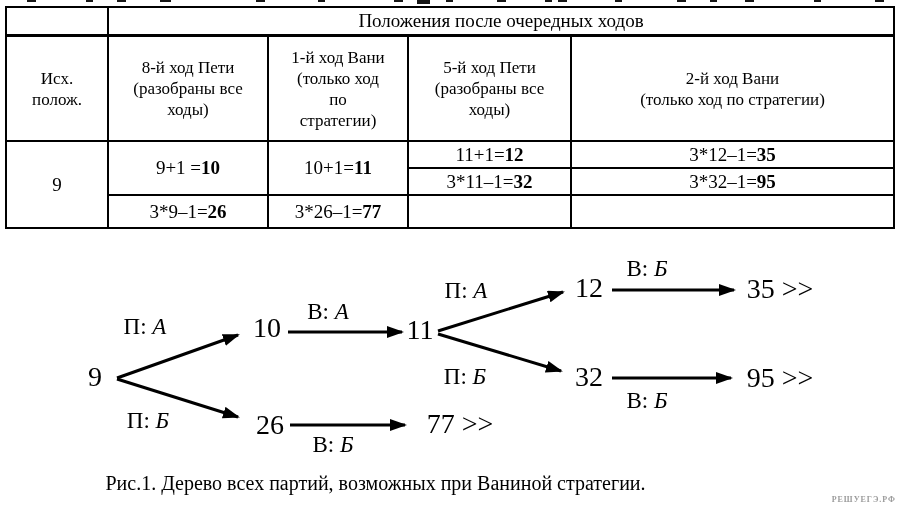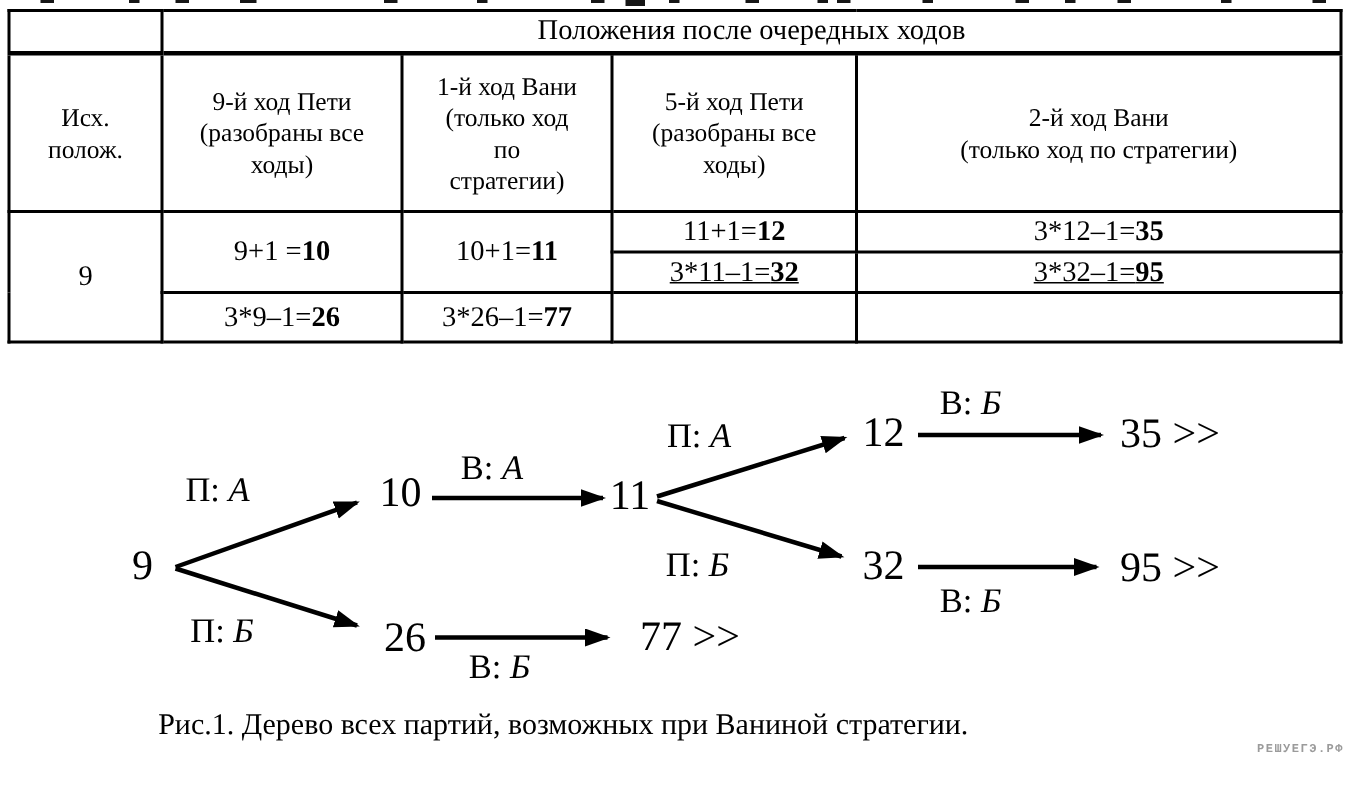--- a/index.html
+++ b/index.html
@@ -20,39 +20,39 @@
     border:2px solid #000;text-align:center;vertical-align:middle;
     padding:1px 2px;font-weight:normal;
   }
   tr.hdr-span th{font-size:19px;height:24px;border-bottom:3px solid #000;margin-left:28px;}
   tr.hdr-cols th{font-size:17px;height:101px;white-space:pre-line;line-height:21px;}
   td.cell-initial{font-weight:bold;font-size:19px;}
   td.cell-formula{font-size:19px;}
   td.cell-formula b{font-weight:bold;}
   .u{text-underline-offset:3px;}
   tr.body-r1{height:27px;}
-  tr.body-r2{height:27px;text-decoration:underline;}
+  tr.body-r2{height:27px;}
   tr.body-r3{height:33px;}
 
   
   svg.tree{position:absolute;left:0;top:0;pointer-events:none;}
   svg.tree text{font-family:"Liberation Serif","DejaVu Serif",serif;fill:#000;}
   svg.tree .node-text{font-size:28px;}
   svg.tree .move-text{font-size:23px;}
 
   
   .caption{
     position:absolute;left:0;top:472px;width:751px;text-align:center;
     font-size:20px;line-height:23.5px;
   }
 
   
   .watermark{
     position:absolute;right:3px;top:495px;
-    font-family:Liberation Mono, monospace;
+    font-family:Liberation Serif, serif;
     font-size:8px;font-weight:bold;letter-spacing:1px;color:#9b9b9b;
   }
 </style>
 </head>
 <body>
 
 <div class="stage">
 
   <div>
       <div class="top-mark" style="left: 27px; width: 9px; height: 2px;"></div>
@@ -84,21 +84,21 @@
         <col style="width:323px">
     </colgroup>
     <tbody>
       <tr class="hdr-span">
         <th></th>
         <th colspan="4">Положения после очередных ходов</th>
       </tr>
       <tr class="hdr-cols">
         <th>Исх.
 полож.</th>
-        <th>9-й ход Пети
+        <th>8-й ход Пети
 (разобраны все
 ходы)</th>
         <th>1-й ход Вани
 (только ход
 по
 стратегии)</th>
         <th>5-й ход Пети
 (разобраны все
 ходы)</th>
         <th>2-й ход Вани

